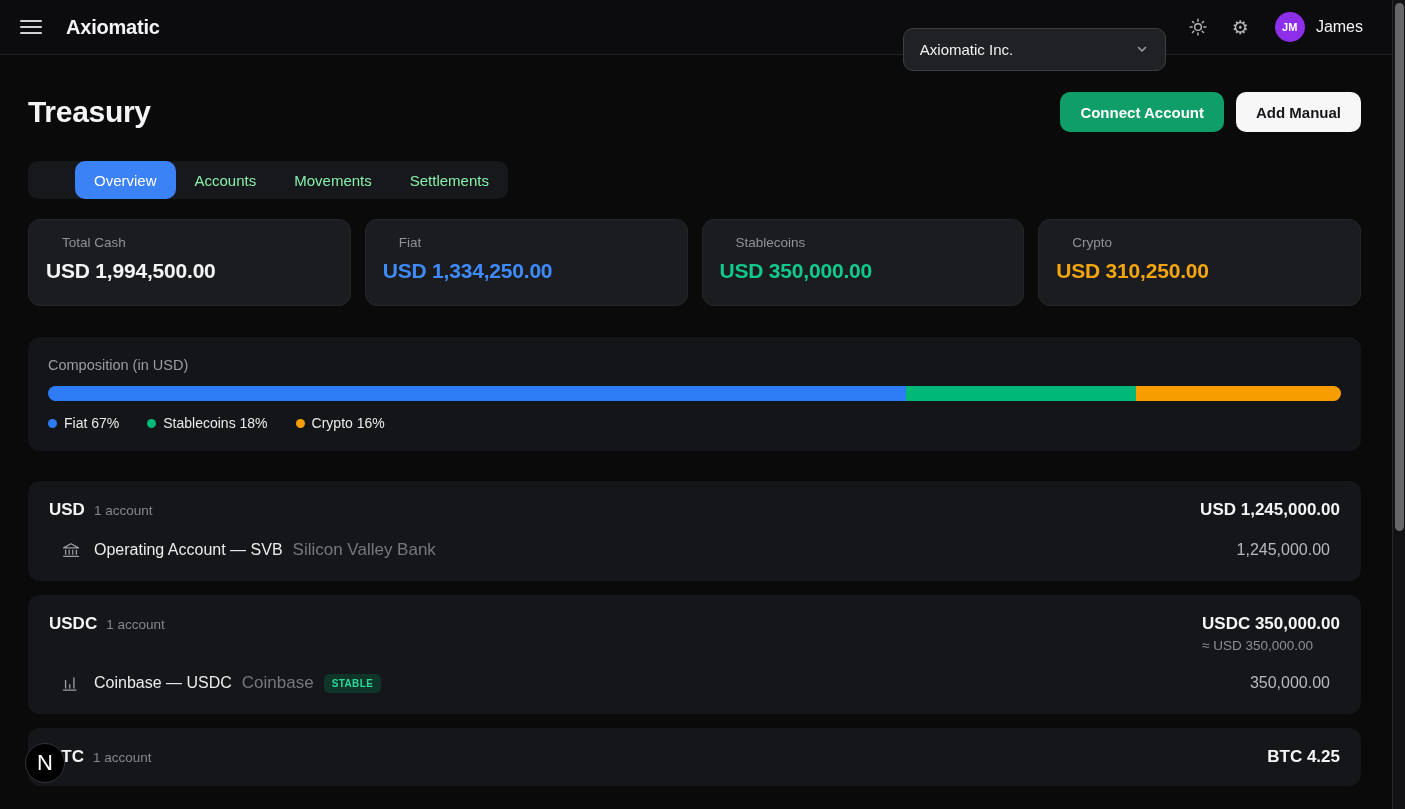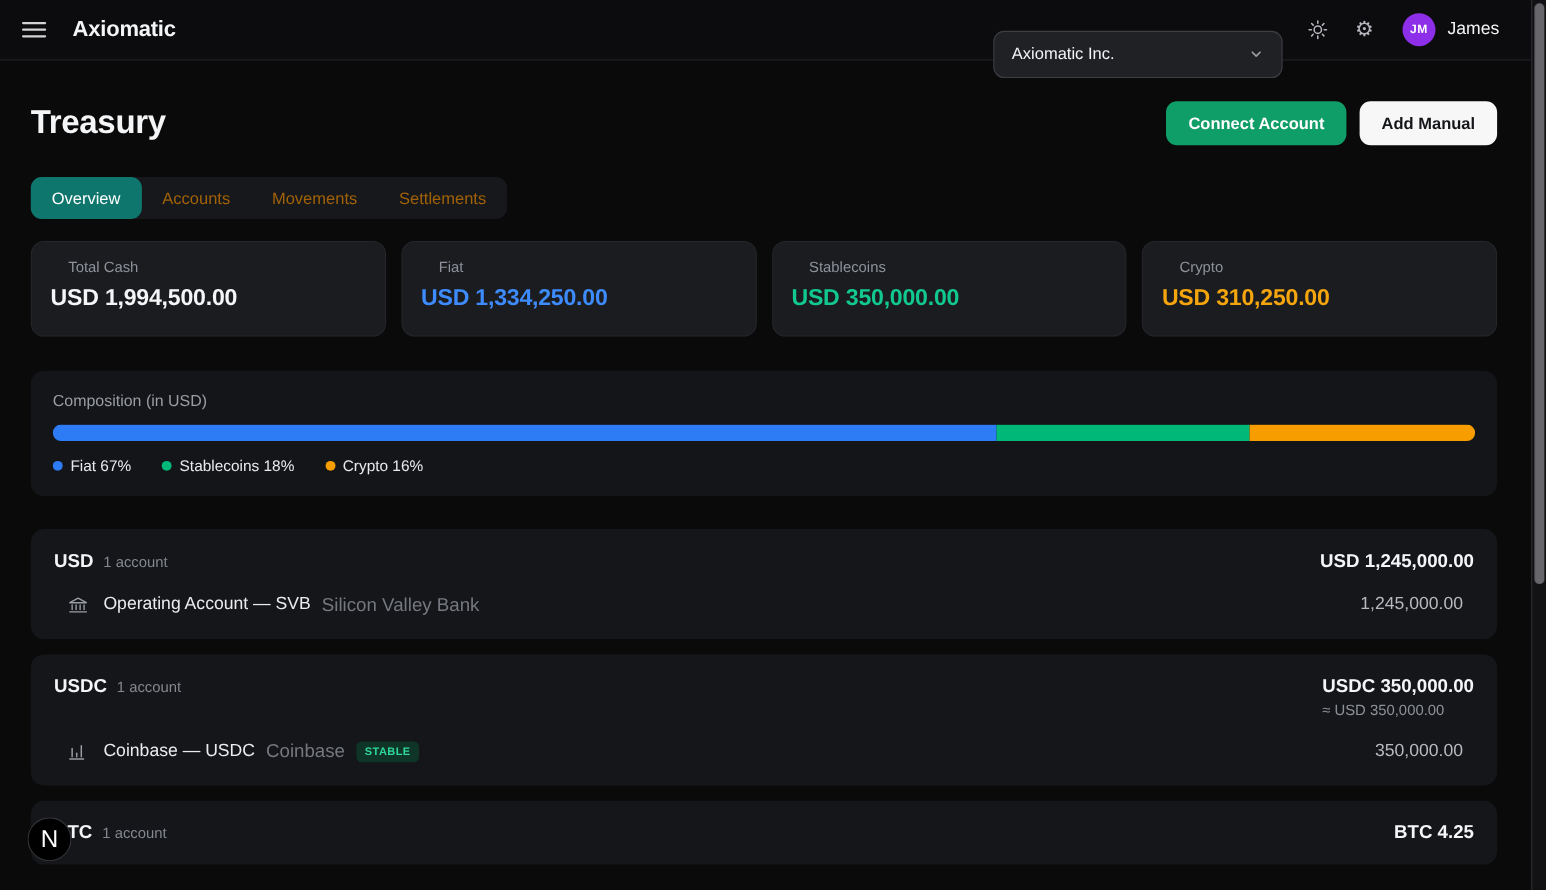--- a/index.html
+++ b/index.html
@@ -37,22 +37,22 @@
   
   .content { padding:0 44px 0 28px; }
   .page-head { display:flex; align-items:center; margin-top:37px; }
   .page-title { font-size:30px; font-weight:700; letter-spacing:-0.3px; }
   .head-actions { margin-left:auto; display:flex; gap:12px; }
   .btn { height:40px; border:none; border-radius:10px; padding:0 20px; font-size:15px; font-weight:700; cursor:pointer; font-family:inherit; }
   .btn-green { color:#fff; }
   .btn-white { background:#f7f7f8; color:#15161a; }
 
   .tabs { display:inline-flex; margin-top:29px; background:#17181c; border-radius:10px; height:38px; }
-  .tab { display:flex; align-items:center; padding:0 19px; font-size:15px; color:#a16207; cursor:pointer; border-radius:10px; }
-  .tab.active { background:#0f766e; color:#fff; font-weight:500; }
+  .tab { display:flex; align-items:center; padding:0 19px; font-size:15px; color:#86efac; cursor:pointer; border-radius:10px; }
+  .tab.active { background:#3b82f6; color:#fff; font-weight:500;margin-left:47px; }
 
   .stats { display:grid; grid-template-columns:repeat(4,1fr); gap:14px; margin-top:20px; }
   .stat-card { background:#1a1c1f; border:1px solid #24262a; border-radius:12px; height:87px; padding:15px 17px; }
   .stat-label { font-size:13.5px; color:#8f929a;margin-left:16px; }
   .stat-value { font-size:21px; font-weight:700; margin-top:9px; letter-spacing:-0.2px; }
 
   .comp-card { margin-top:31px; background:#131518; border-radius:12px; padding:20px; }
   .comp-title { font-size:14.5px; color:#9a9da3; }
   .comp-bar { display:flex; height:15px; border-radius:8px; overflow:hidden; margin-top:13px; }
   .comp-seg { height:100%; }

